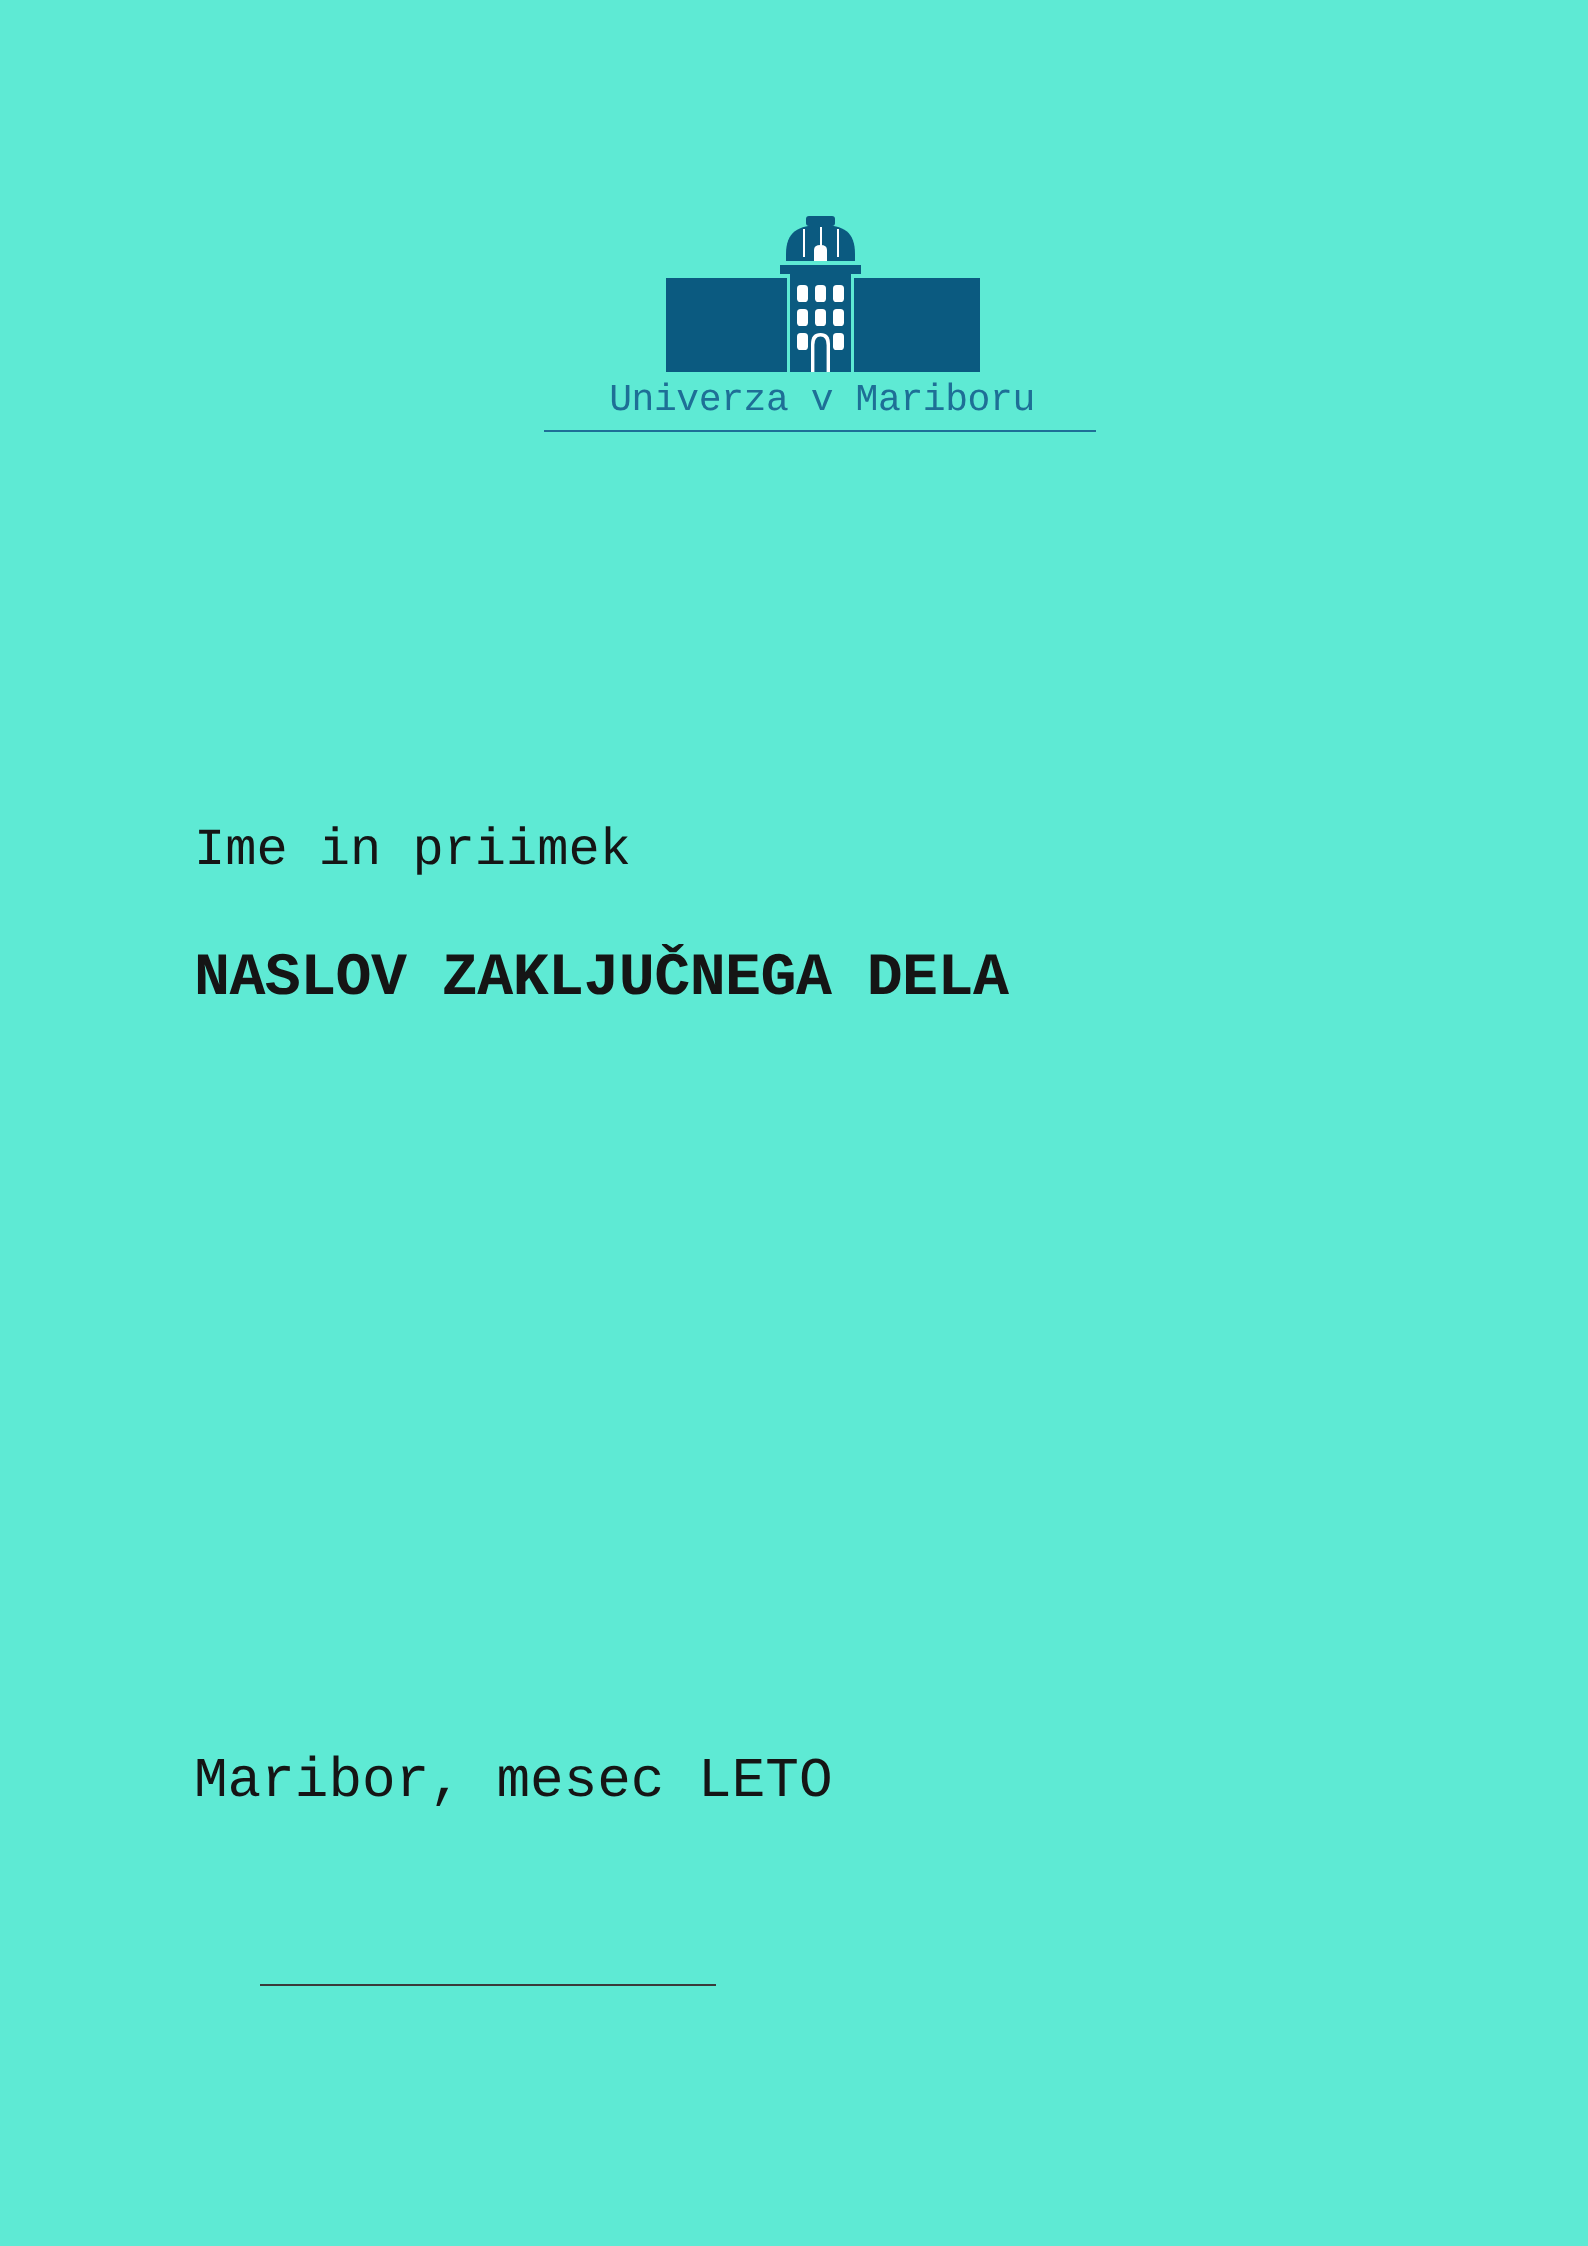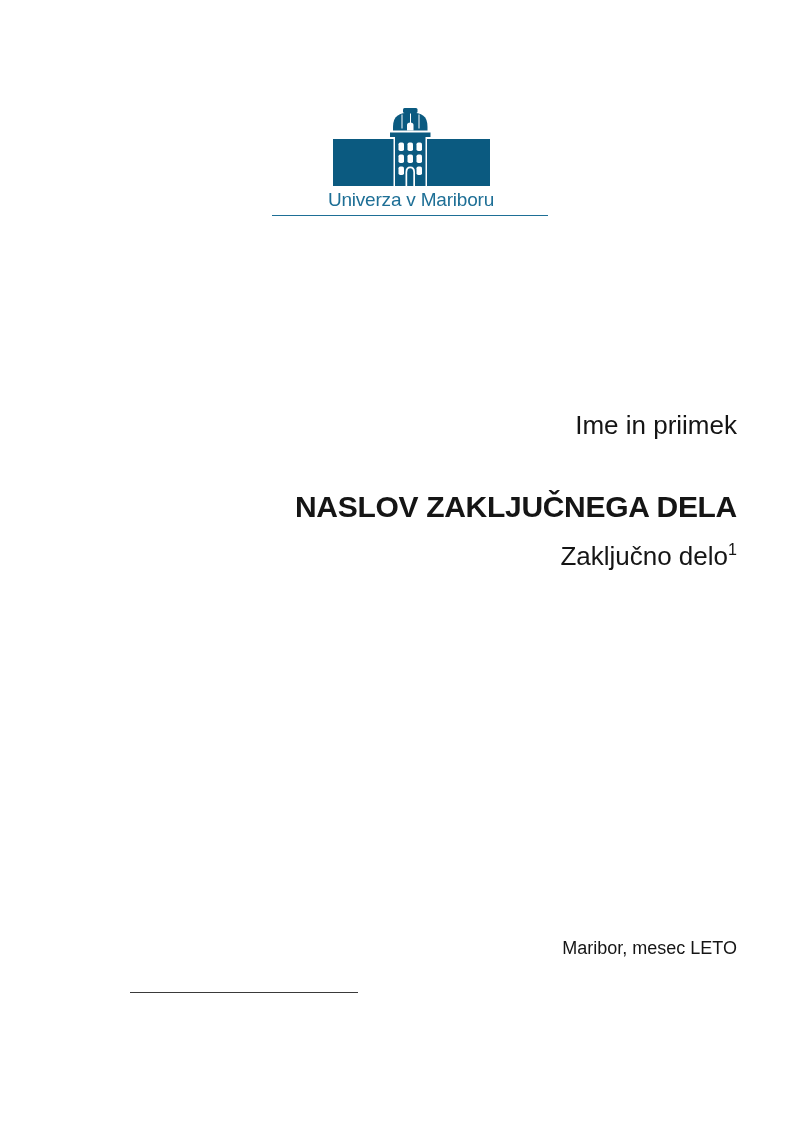--- a/index.html
+++ b/index.html
@@ -25,43 +25,43 @@
     letter-spacing:-0.2px;
     text-align:center;
   }
   .university-name{left:261px;top:188px;width:300px;}
   .brand-rule{
     left:272px;top:215px;width:276px;height:0;
     border-top:1.6px solid var(--brand-text);
   }
   .faculty-name{left:261px;top:224px;width:300px;}
 
-  .center-col{left:97px;width:640px;text-align:right;color:#151515;}
+  .center-col{left:97px;width:640px;text-align:left;color:#151515;}
   .author{top:410px;font-size:26px;line-height:30px;}
-  .thesis-title{top:472px;font-size:30px;line-height:36px;font-weight:bold;letter-spacing:-0.3px;margin-top:17px;}
+  .thesis-title{top:472px;font-size:30px;line-height:36px;font-weight:bold;letter-spacing:-0.3px;}
   .thesis-type{top:541px;font-size:26px;line-height:30px;}
-  .place-date{top:932px;font-size:18px;line-height:32px;}
+  .place-date{top:876px;font-size:28px;line-height:32px;}
 
   sup.note-ref{font-size:62%;vertical-align:super;line-height:0;}
 
   .footnote-rule{
     left:130px;top:992px;width:228px;height:0;
     border-top:1.2px solid #3a3a3a;
   }
   .footnote{
     left:130px;top:996px;width:420px;
     font-size:13px;line-height:17px;color:#1a1a1a;
     text-align:left;
   }
   .footnote sup{font-size:70%;vertical-align:super;line-height:0;}
 </style>
 </head>
 <body>
 
-<div class="page" style="--brand-building: #0b5a80; --brand-text: #1e6f96; background: #ffffff;">
+<div class="page" style="--brand-building: #0b5a80; --brand-text: #1e6f96; background: #5eead4; font-family: Liberation Mono, monospace;">
 
   <div class="abs logo-block">
     <svg class="logo-svg" viewBox="0 0 157 78" aria-hidden="true">
       <g fill="var(--brand-building)">
 
         <rect x="0" y="31" width="60.5" height="47"></rect>
         <rect x="94" y="31" width="63" height="47"></rect>
 
         <rect x="62" y="29" width="30.5" height="49"></rect>
 
@@ -95,19 +95,18 @@
 
       <path fill="var(--brand-building)" d="M74.2 78 L74.2 64.5 Q74.2 60.2 77.25 60.2 Q80.3 60.2 80.3 64.5 L80.3 78 Z"></path>
     </svg>
   </div>
 
   <div class="abs brand-line university-name">Univerza v Mariboru</div>
   <div class="abs brand-rule"></div>
 
   <div class="abs center-col author">Ime in priimek</div>
   <div class="abs center-col thesis-title">NASLOV ZAKLJUČNEGA DELA</div>
-  <div class="abs center-col thesis-type"><span>Zaključno delo</span><sup class="note-ref">1</sup></div>
 
   <div class="abs center-col place-date">Maribor, mesec LETO</div>
 
   <div class="abs footnote-rule"></div>
 
 </div>
 
 </body></html>

